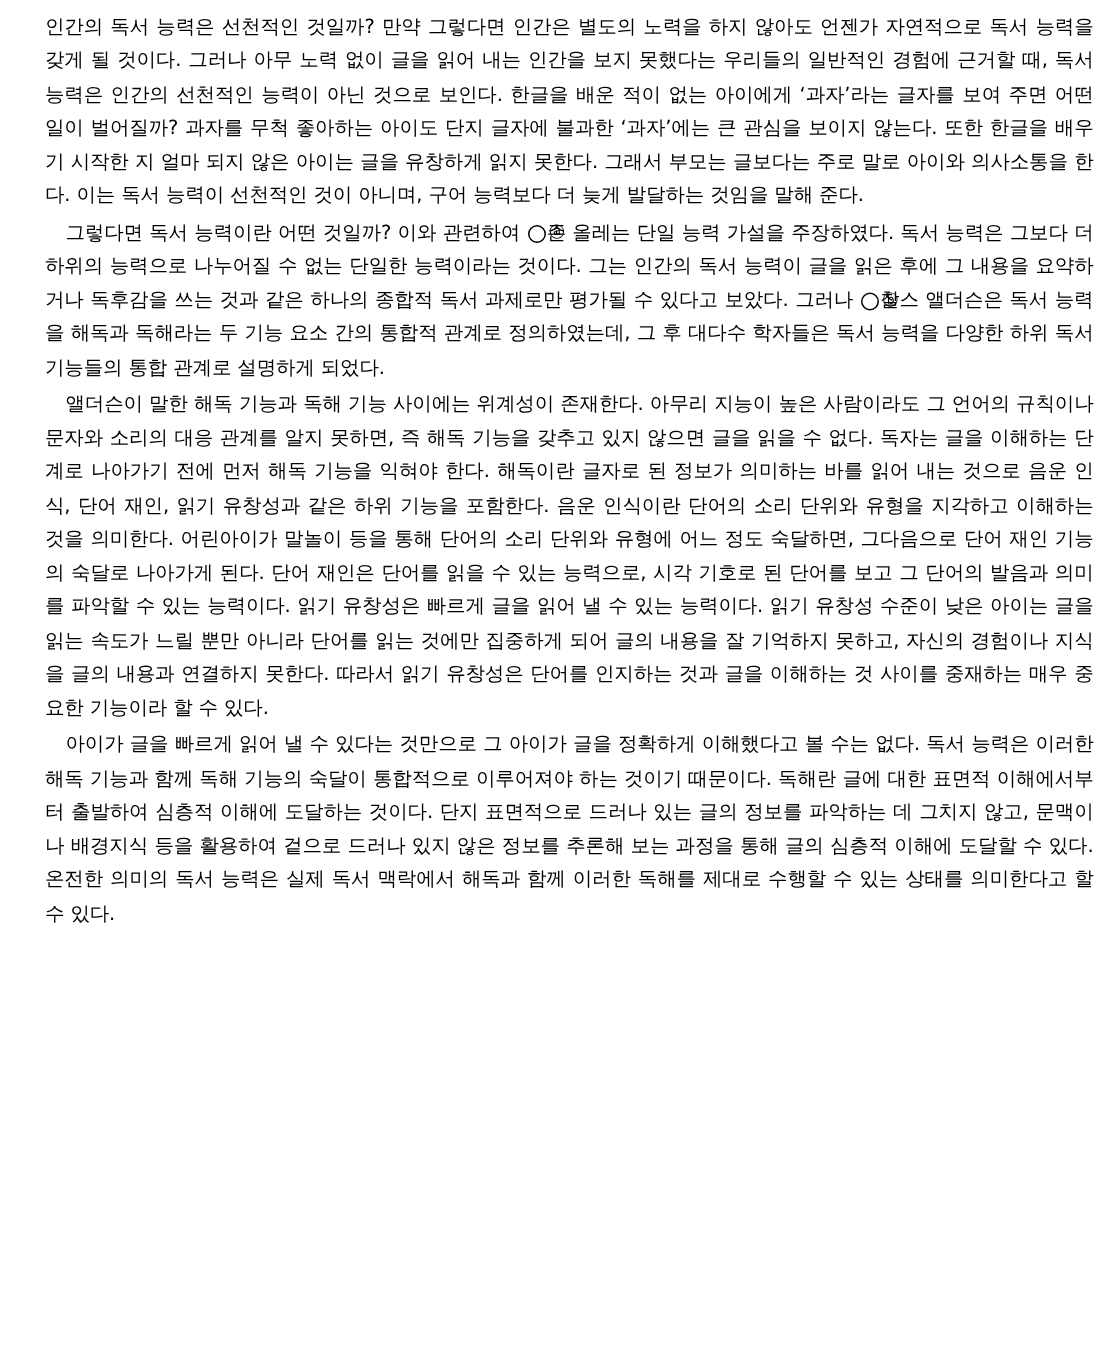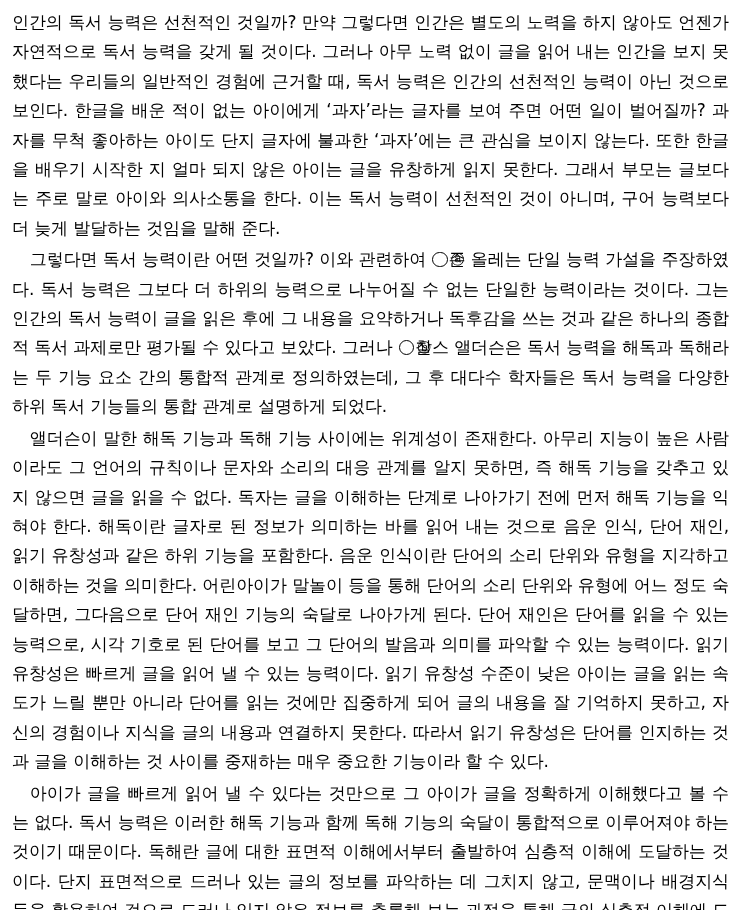--- a/index.html
+++ b/index.html
@@ -13,22 +13,22 @@
     font-family: "DejaVu Sans", "Liberation Sans", sans-serif;
     color: #000000;
   }
   #doc {
     box-sizing: border-box;
     width: 743px;
     height: 910px;
     padding: 8px 14px 6px 12px;
   }
   .para {
-    margin: 0 0 2px 0;
-    font-size: 17px;
+    margin: 0 0 2px 18px;
+    font-size: 13px;
     line-height: 1.73;
     text-align: justify;
     text-justify: inter-character;
     word-break: break-all;
     letter-spacing: -0.1px;
   }
   .para.indent {
     text-indent: 1.05em;
   }
   .mark {

